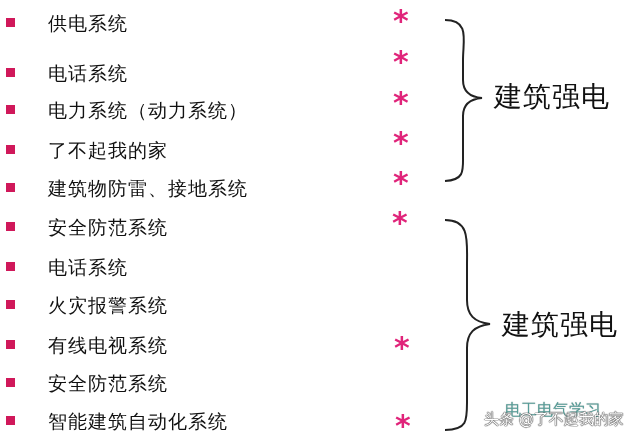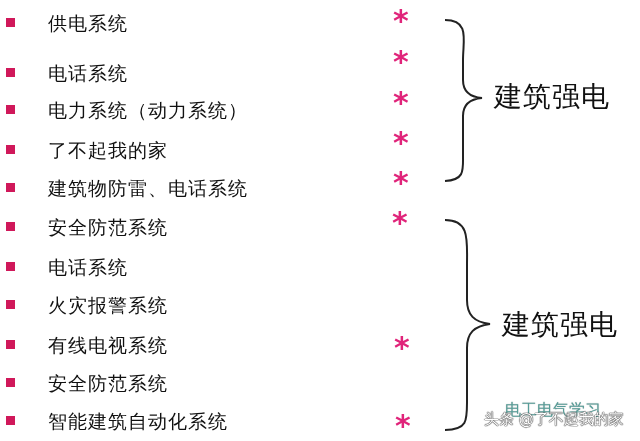--- a/index.html
+++ b/index.html
@@ -27,21 +27,21 @@
 <div class="bullet" style="top:262px"></div>
 <div class="bullet" style="top:300px"></div>
 <div class="bullet" style="top:340px"></div>
 <div class="bullet" style="top:378px"></div>
 <div class="bullet" style="top:416px"></div>
 
 <div class="item" style="top:8px">供电系统</div>
 <div class="item" style="top:58px">电话系统</div>
 <div class="item" style="top:95px">电力系统（动力系统）</div>
 <div class="item" style="top:135px">了不起我的家</div>
-<div class="item" style="top:173px">建筑物防雷、电话系统</div>
+<div class="item" style="top:173px">建筑物防雷、接地系统</div>
 <div class="item" style="top:212px">安全防范系统</div>
 <div class="item" style="top:252px">电话系统</div>
 <div class="item" style="top:290px">火灾报警系统</div>
 <div class="item" style="top:330px">有线电视系统</div>
 <div class="item" style="top:368px">安全防范系统</div>
 <div class="item" style="top:406px">智能建筑自动化系统</div>
 
 <div class="star" style="left:393px;top:6px">*</div>
 <div class="star" style="left:393px;top:47px">*</div>
 <div class="star" style="left:393px;top:88px">*</div>

